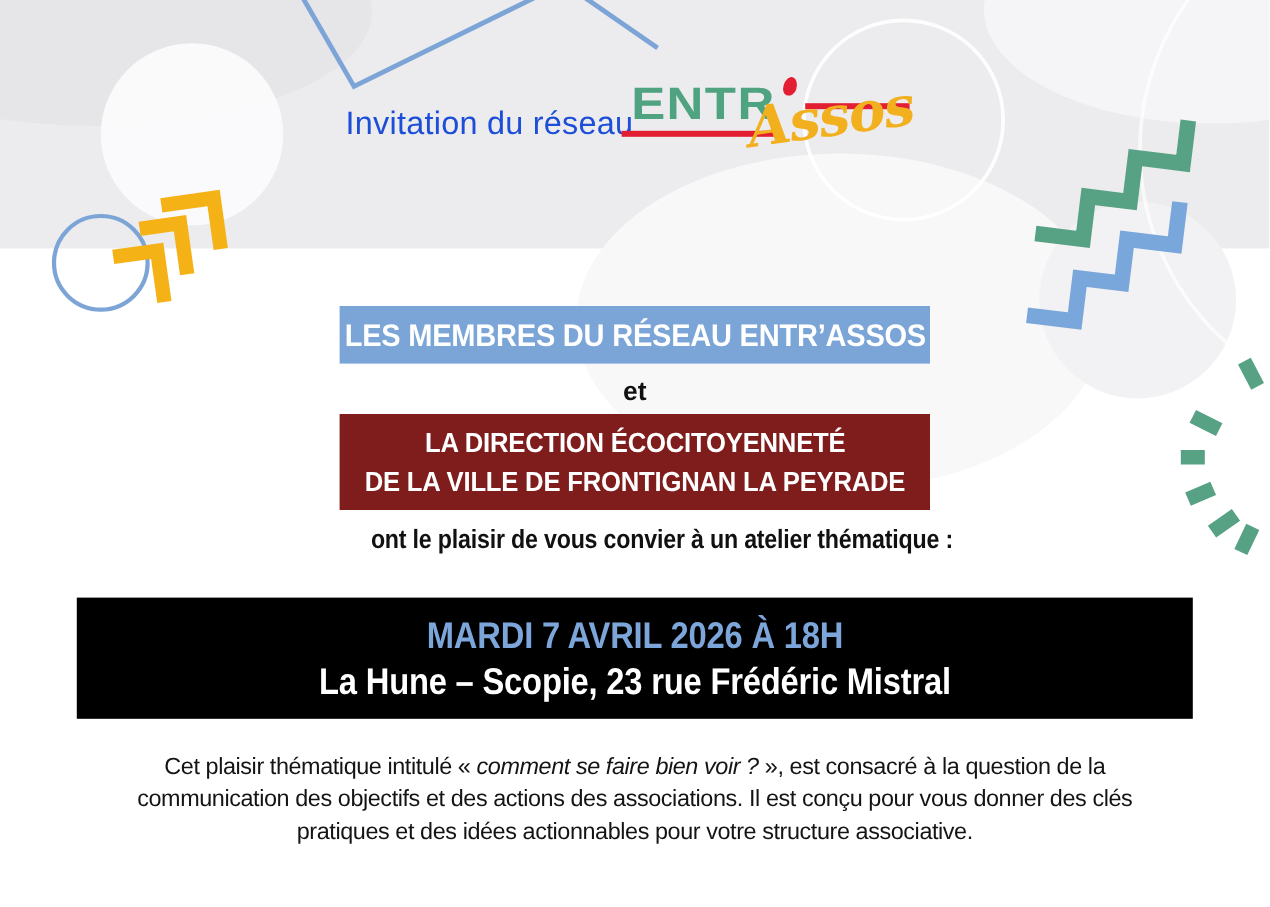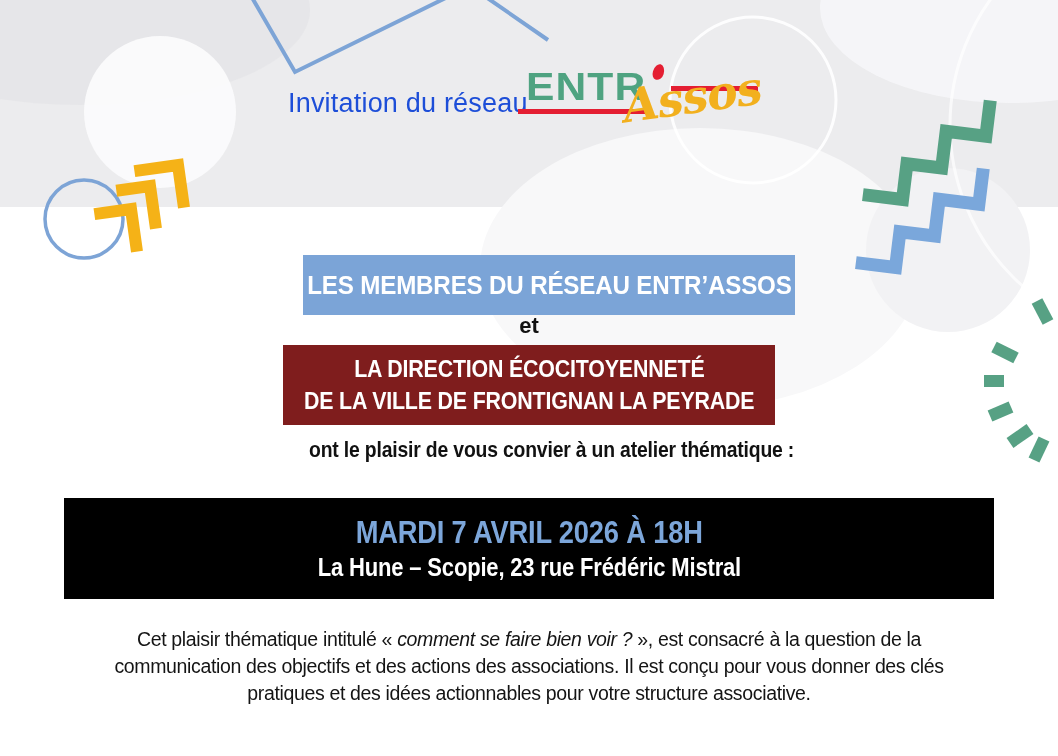--- a/index.html
+++ b/index.html
@@ -30,36 +30,36 @@
   .logo .line-top{position:absolute;left:155px;top:26px;width:87px;height:5px;background:#E41E32;}
   .logo .assos{
     position:absolute;left:104px;top:24px;line-height:1;
     font-family:"DejaVu Serif",serif;font-style:italic;font-weight:bold;
     font-size:46px;color:#F2B01E;letter-spacing:-1px;transform:rotate(-8deg);
     transform-origin:left top;
   }
 
   .banner{position:absolute;left:283px;width:492px;display:flex;flex-direction:column;
     align-items:center;justify-content:center;text-align:center;color:#fff;font-weight:bold;}
-  .banner-blue{top:255px;height:60px;background:#7BA4D7;font-size:26px;margin-left:20px;}
+  .banner-blue{top:255px;height:48px;background:#7BA4D7;font-size:26px;}
   .banner-orange{top:345px;height:80px;background:#7f1d1d;font-size:23px;line-height:1.4;}
   .cond{display:inline-block;transform:scaleX(0.93);transform-origin:center;letter-spacing:-.2px;white-space:nowrap;}
 
   .et{position:absolute;left:0;top:313px;width:1058px;text-align:center;
     font-size:22px;font-weight:bold;color:#111;}
 
   .leadin{position:absolute;left:0;top:437px;width:1058px;text-align:center;
     font-size:22px;font-weight:bold;color:#111;padding-left:23px;}
   .leadin .cond{transform:scaleX(0.88);}
 
   .event{position:absolute;left:64px;top:498px;width:930px;height:101px;background:#000000;
     display:flex;flex-direction:column;align-items:center;justify-content:center;gap:7px;text-align:center;}
   .event .date{font-size:31px;font-weight:bold;color:#7CA6DA;line-height:1;}
   .event .date .cond{transform:scaleX(0.88);}
-  .event .loc{font-size:25px;font-weight:bold;color:#ffffff;line-height:1;}
+  .event .loc{font-size:31px;font-weight:bold;color:#ffffff;line-height:1;}
   .event .loc .cond{transform:scaleX(0.88);}
 
   .desc{position:absolute;left:50%;top:626px;width:892px;transform:translateX(-50%);
     margin:0;text-align:center;font-size:19.5px;line-height:1.38;color:#141414;letter-spacing:-.35px;}
   .desc i{font-style:italic;}
 </style>
 </head>
 <body>
 
 <div class="page">

